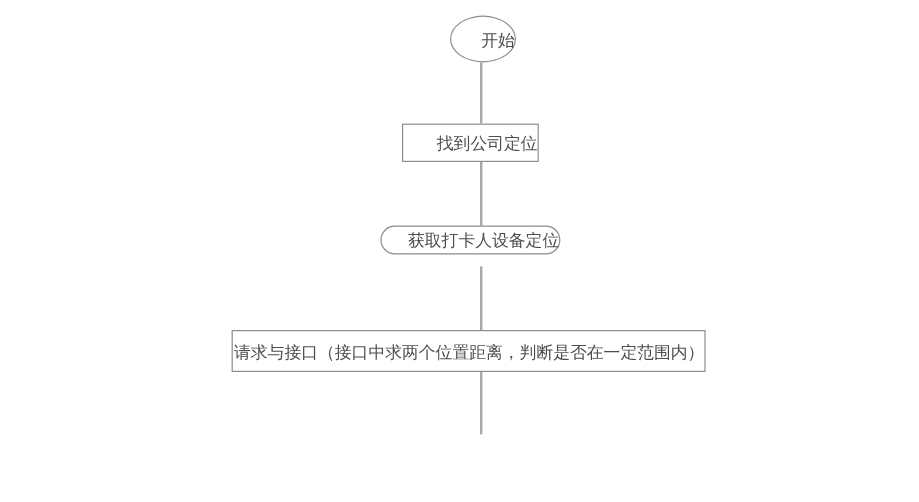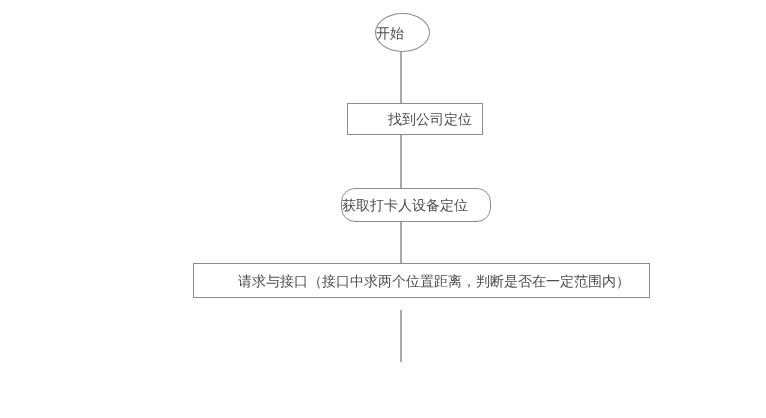--- a/index.html
+++ b/index.html
@@ -15,44 +15,44 @@
     font-family: "Liberation Sans", "DejaVu Sans", sans-serif;
     font-size: 14px;
     color: var(--text, #4d4d4d);
     overflow: hidden;
   }
   .node {
     position: absolute;
     box-sizing: border-box;
     display: flex;
     align-items: center;
-    justify-content: flex-start;
+    justify-content: flex-end;
     border: 1px solid var(--border, #8c8c8c);
     background: #ffffff;
     text-align: center;
     white-space: nowrap;
     line-height: 1;
   }
   .ellipse {
     border-radius: 50%;
   }
   .connector {
     position: absolute;
     left: 400px;
     width: 2px;
     background: var(--line, #a9a9a9);
   }
   
   .node-start { left: 375px; top: 13px;  width: 55px;  height: 39px; }
   .conn-1     { top: 52px;  height: 51px; }
-  .node-step1 { left: 347px; top: 103px; width: 136px; height: 32px; padding-left: 40px; }
+  .node-step1 { left: 335px; top: 103px; width: 114px; height: 32px; padding-left: 40px; }
   .conn-2     { top: 135px; height: 53px; }
-  .node-step2 { left: 341px; top: 188px; width: 150px; height: 34px; border-radius: 14px; }
+  .node-step2 { left: 317px; top: 188px; width: 150px; height: 24px; border-radius: 14px; }
   .conn-3     { top: 222px; height: 53px; }
-  .node-step3 { left: 193px; top: 263px; width: 457px; height: 35px; padding-left: 44px; }
+  .node-step3 { left: 193px; top: 275px; width: 395px; height: 35px; padding-left: 44px; }
   .conn-4     { top: 310px; height: 52px; }
   .node-end   { left: 375px; top: 362px; width: 55px;  height: 38px; }
   .watermark {
     position: absolute;
     top: 388px;
     right: 16px;
     color: var(--watermark, #c9c9c9);
     font-size: 14px;
     white-space: nowrap;
   }

